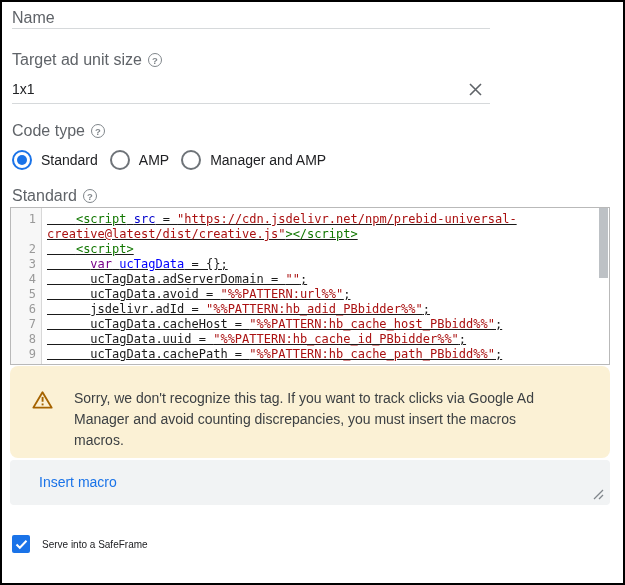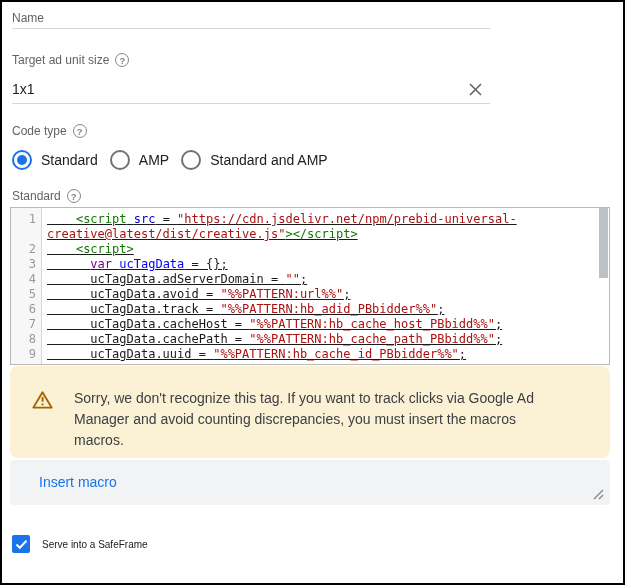--- a/index.html
+++ b/index.html
@@ -6,21 +6,21 @@
   html, body { background: #fff; }
   body {
     width: 625px; height: 585px;
     border: 2px solid #000;
     font-family: "Liberation Sans", sans-serif;
     overflow: hidden;
     position: relative;
   }
   #page { padding-left: 10px; }
 
-  .flabel { font-size: 12px; line-height: 14px; color: var(--label_gray, #5f6368); }
+  .flabel { font-size: 16px; line-height: 14px; color: var(--label_gray, #5f6368); }
   .labelrow { display: flex; align-items: center; gap: 6px; height: 16px; }
   .labelrow .flabel { line-height: 16px; }
   .fvalue { font-size: 14px; line-height: 16px; color: var(--text_black, #202124); }
   .underline { width: 478px; border-top: 1px solid #d6d9db; }
 
   .help {
     width: 14px; height: 14px; border: 1.5px solid #80868b; border-radius: 50%;
     display: inline-flex; align-items: center; justify-content: center;
     font-size: 9.5px; font-weight: bold; color: #80868b; flex: 0 0 auto;
   }
@@ -124,21 +124,21 @@
       <label class="ritem">
         <span class="rcirc sel"></span>
         <span class="rlabel">Standard</span>
       </label>
       <label class="ritem">
         <span class="rcirc"></span>
         <span class="rlabel">AMP</span>
       </label>
       <label class="ritem">
         <span class="rcirc"></span>
-        <span class="rlabel">Standard and AMP</span>
+        <span class="rlabel">Manager and AMP</span>
       </label>
     </div>
 
   <div class="labelrow m-std-label">
     <span class="flabel">Standard</span>
     <span class="help">?</span>
   </div>
 
   <div class="cm">
     <div class="gutter" id="gutter">
@@ -151,24 +151,24 @@
         <div class="ln" style="height: 15px;">7</div>
         <div class="ln" style="height: 15px;">8</div>
         <div class="ln" style="height: 15px;">9</div>
       </div>
     <div class="codearea" id="codearea">
         <div class="cl"><span>    </span><span class="tk-tag">&lt;script</span><span> </span><span class="tk-attr">src</span><span> = </span><span class="tk-str">"https://cdn.jsdelivr.net/npm/prebid-universal-creative@latest/dist/creative.js"</span><span class="tk-tag">&gt;&lt;/script&gt;</span></div>
         <div class="cl"><span>    </span><span class="tk-tag">&lt;script&gt;</span></div>
         <div class="cl"><span>      </span><span class="tk-kw">var</span><span> </span><span class="tk-def">ucTagData</span><span> = {};</span></div>
         <div class="cl"><span>      ucTagData.adServerDomain = </span><span class="tk-str">""</span><span>;</span></div>
         <div class="cl"><span>      ucTagData.avoid = </span><span class="tk-str">"%%PATTERN:url%%"</span><span>;</span></div>
-        <div class="cl"><span>      ucTagData.track = </span><span class="tk-str">"%%PATTERN:hb_adid_PBbidder%%"</span><span>;</span></div>
+        <div class="cl"><span>      jsdelivr.adId = </span><span class="tk-str">"%%PATTERN:hb_adid_PBbidder%%"</span><span>;</span></div>
         <div class="cl"><span>      ucTagData.cacheHost = </span><span class="tk-str">"%%PATTERN:hb_cache_host_PBbidd%%"</span><span>;</span></div>
+        <div class="cl"><span>      ucTagData.uuid = </span><span class="tk-str">"%%PATTERN:hb_cache_id_PBbidder%%"</span><span>;</span></div>
         <div class="cl"><span>      ucTagData.cachePath = </span><span class="tk-str">"%%PATTERN:hb_cache_path_PBbidd%%"</span><span>;</span></div>
-        <div class="cl"><span>      ucTagData.uuid = </span><span class="tk-str">"%%PATTERN:hb_cache_id_PBbidder%%"</span><span>;</span></div>
       </div>
     <div class="vscroll"></div>
   </div>
 
   <div class="warning">
     <svg class="warnicon" width="21" height="19" viewBox="0 0 24 22">
       <path d="M12 2.6 L22.6 20.4 H1.4 Z" fill="none" stroke="#a56300" stroke-width="2.2" stroke-linejoin="round"></path>
       <rect x="11" y="8" width="2.2" height="5.6" fill="#a56300"></rect>
       <rect x="11" y="15.6" width="2.2" height="2.2" fill="#a56300"></rect>
     </svg>

